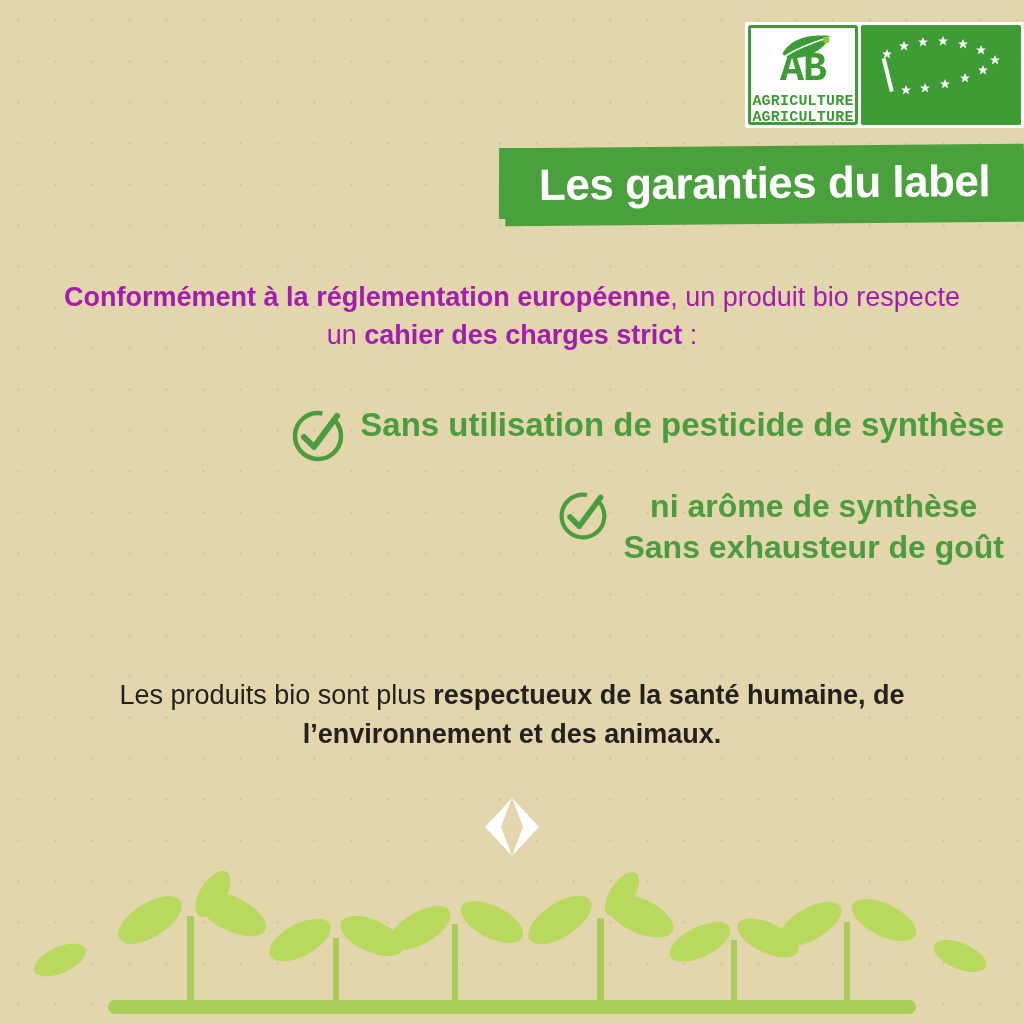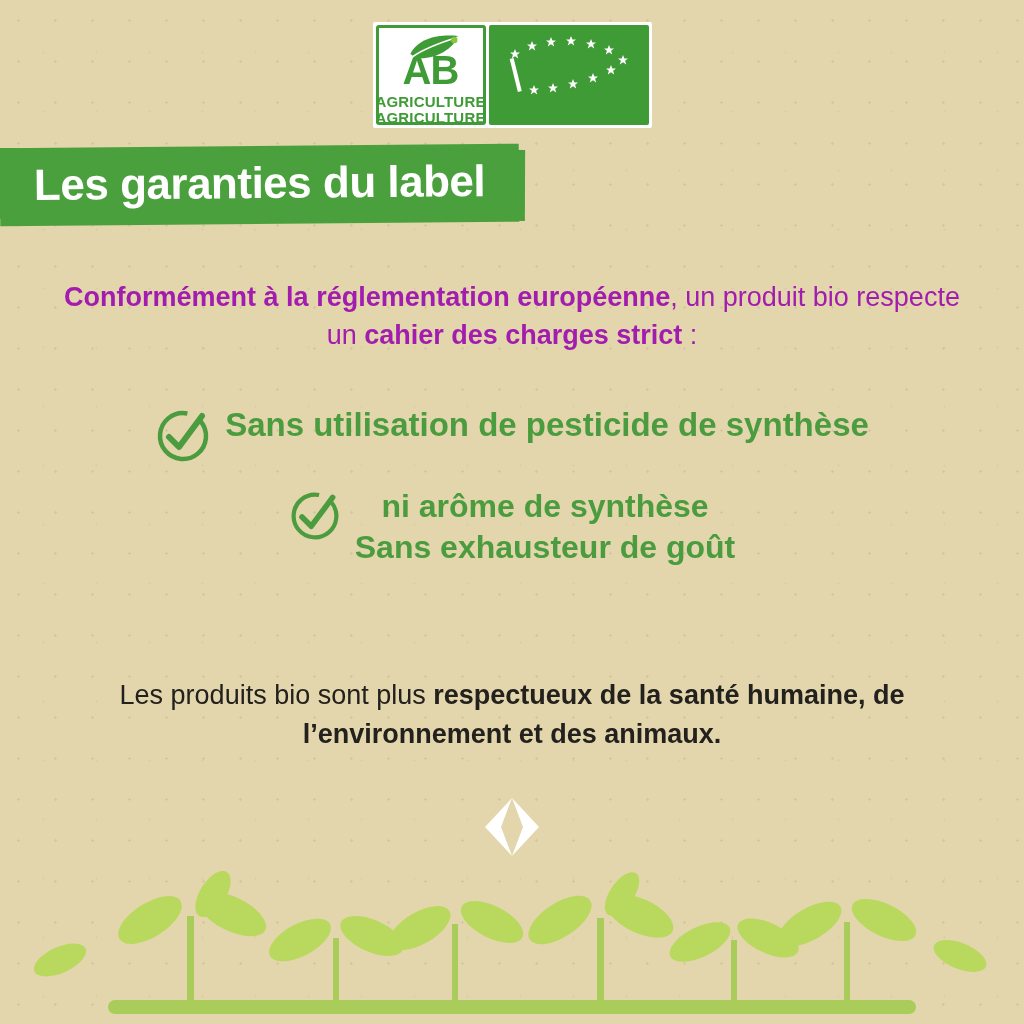--- a/index.html
+++ b/index.html
@@ -20,21 +20,21 @@
       radial-gradient(rgba(200,185,145,.25) 1px, transparent 1.2px);
     background-size: 37px 41px, 53px 59px;
     background-position: 0 0, 17px 23px;
     pointer-events: none;
   }
 
   
   .logo-row {
     position: absolute;
     top: 22px; left: 0; right: 0;
-    display: flex; justify-content: center;
+    display: flex; justify-content: flex-end; font-family: Liberation Mono, monospace;
   }
   .logo-box {
     display: flex;
     border: 3px solid #ffffff;
     background: #ffffff;
     border-radius: 2px;
   }
   .ab-logo {
     width: 110px; height: 100px;
     background: #ffffff;
@@ -73,21 +73,21 @@
     background: #3e9b35;
     display: flex; align-items: center; justify-content: center;
     margin-left: 3px;
     border-radius: 2px;
   }
 
   
   .title-wrap {
     position: absolute;
     top: 146px; left: 0; right: 0;
-    display: flex; justify-content: flex-start;
+    display: flex; justify-content: flex-end;
   }
   .title-banner {
     position: relative;
     background: #4aa03c;
     padding: 12px 34px 16px 34px;
     transform: rotate(-0.5deg);
   }
   .title-banner::before {
     content: "";
     position: absolute;
@@ -117,21 +117,21 @@
   .intro b { font-weight: bold; }
 
   
   .bullets {
     position: absolute;
     top: 404px; left: 20px; right: 20px;
   }
   .bullet {
     display: flex;
     align-items: flex-start;
-    justify-content: center;
+    justify-content: flex-end;
     margin-bottom: 22px;
   }
   .check-icon {
     flex: 0 0 auto;
     margin-top: 4px;
     margin-right: 14px;
   }
   .bullet-text {
     color: #4a9c3e;
     font-weight: bold;

